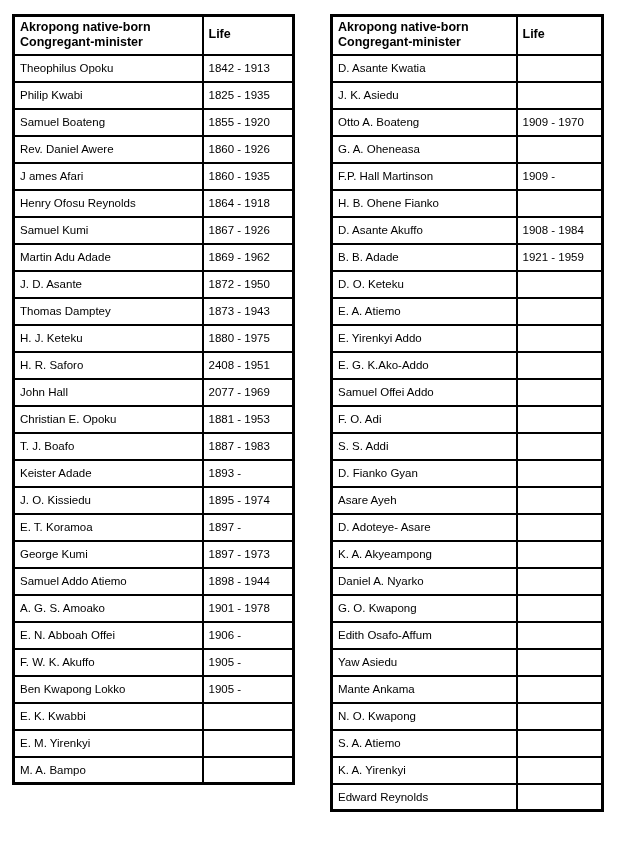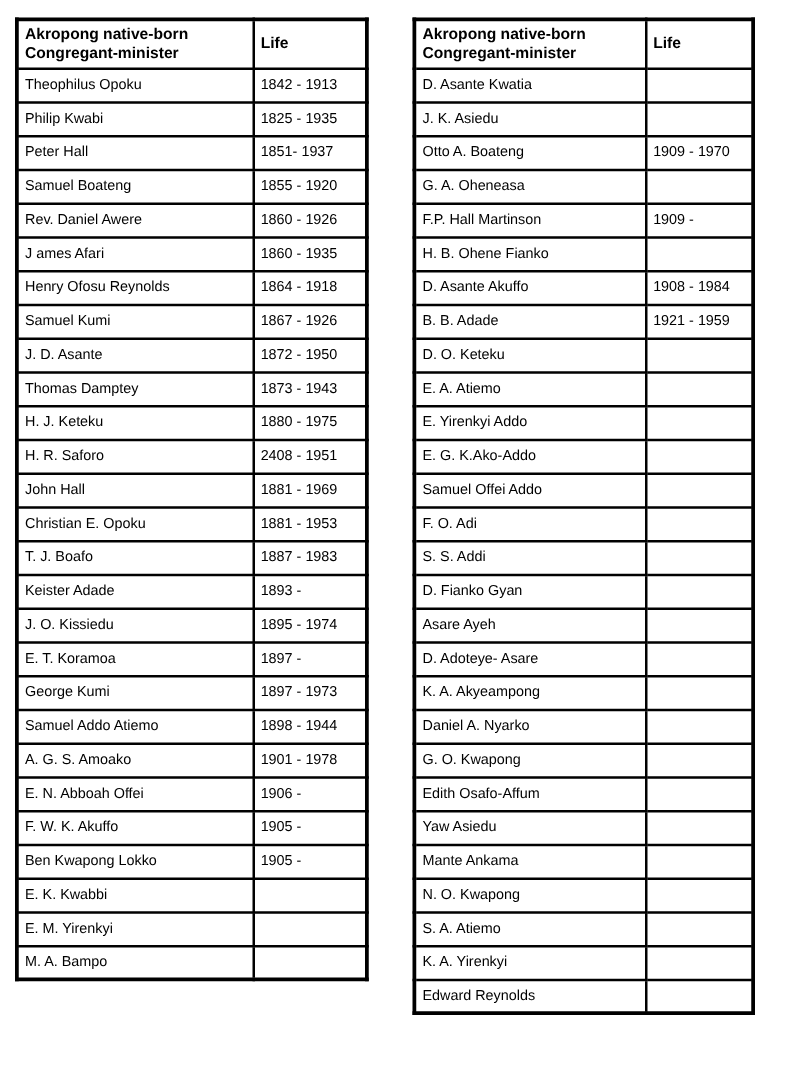--- a/index.html
+++ b/index.html
@@ -72,62 +72,62 @@
     <tbody>
         <tr>
           <td>Theophilus Opoku</td>
           <td>1842 - 1913</td>
         </tr>
         <tr>
           <td>Philip Kwabi</td>
           <td>1825 - 1935</td>
         </tr>
         <tr>
-          <td>Peter Hall</td>
-          <td>1851- 1937</td>
-        </tr>
-        <tr>
           <td>Samuel Boateng</td>
           <td>1855 - 1920</td>
         </tr>
         <tr>
           <td>Rev. Daniel Awere</td>
           <td>1860 - 1926</td>
         </tr>
         <tr>
           <td>J ames Afari</td>
           <td>1860 - 1935</td>
         </tr>
         <tr>
           <td>Henry Ofosu Reynolds</td>
           <td>1864 - 1918</td>
         </tr>
         <tr>
           <td>Samuel Kumi</td>
           <td>1867 - 1926</td>
         </tr>
         <tr>
+          <td>Martin Adu Adade</td>
+          <td>1869 - 1962</td>
+        </tr>
+        <tr>
           <td>J. D. Asante</td>
           <td>1872 - 1950</td>
         </tr>
         <tr>
           <td>Thomas Damptey</td>
           <td>1873 - 1943</td>
         </tr>
         <tr>
           <td>H. J. Keteku</td>
           <td>1880 - 1975</td>
         </tr>
         <tr>
           <td>H. R. Saforo</td>
           <td>2408 - 1951</td>
         </tr>
         <tr>
           <td>John Hall</td>
-          <td>1881 - 1969</td>
+          <td>2077 - 1969</td>
         </tr>
         <tr>
           <td>Christian E. Opoku</td>
           <td>1881 - 1953</td>
         </tr>
         <tr>
           <td>T. J. Boafo</td>
           <td>1887 - 1983</td>
         </tr>
         <tr>

